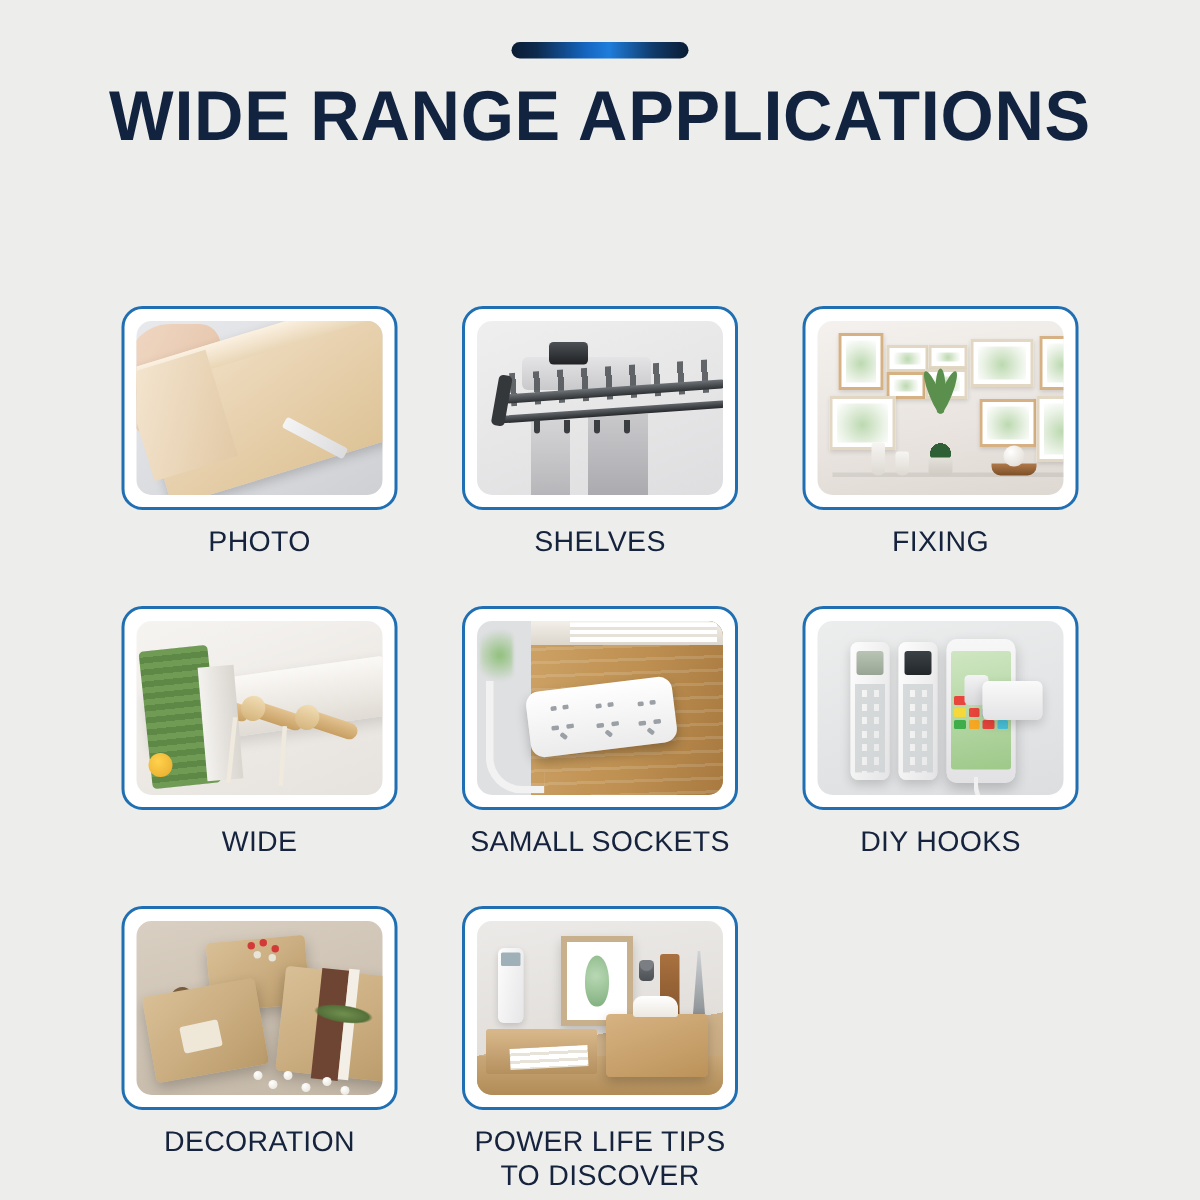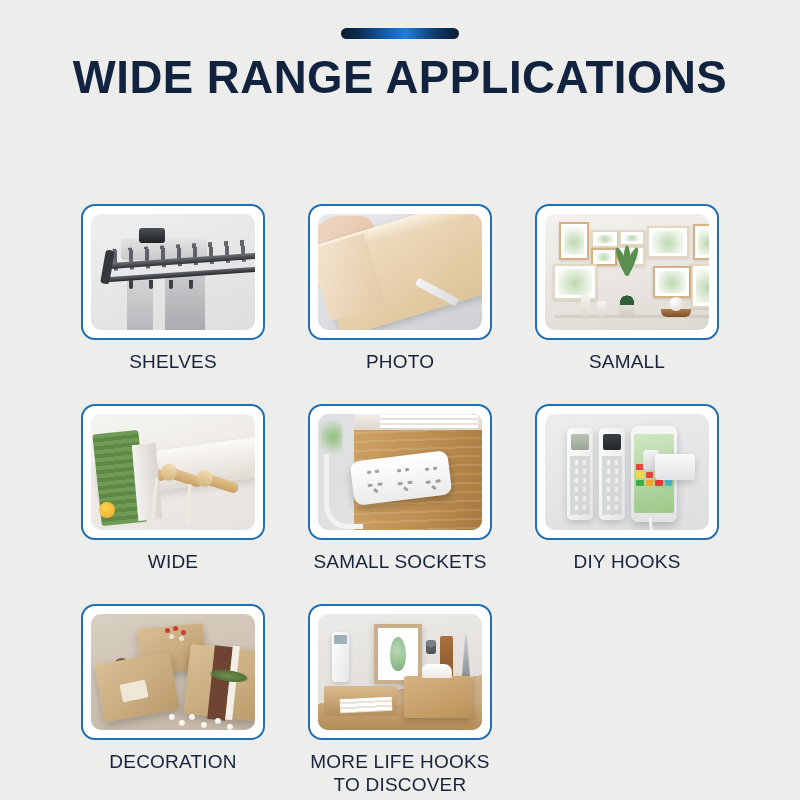--- a/index.html
+++ b/index.html
@@ -424,20 +424,32 @@
 </head>
 <body>
 
 <div class="page">
 
   <div class="accent-bar"></div>
 
   <h1 class="title">WIDE RANGE APPLICATIONS</h1>
 
   <div class="grid">
+
+    <div class="cell">
+      <div class="card">
+        <div class="photo p1">
+          <span class="ph hand"></span>
+          <span class="ph frame"></span>
+          <span class="ph frame2"></span>
+          <span class="ph tape"></span>
+        </div>
+      </div>
+      <div class="caption">PHOTO</div>
+    </div>
 
     <div class="cell">
       <div class="card">
         <div class="photo p2">
           <span class="ph hangtowel2"></span>
           <span class="ph hangtowel"></span>
           <span class="ph towel"></span>
           <span class="ph slats"></span>
           <span class="ph bar"></span>
           <span class="ph bar2"></span>
@@ -447,32 +459,20 @@
           <span class="ph hook" style="left:58px"></span>
           <span class="ph hook" style="left:78px"></span>
           <span class="ph hook" style="left:98px"></span>
         </div>
       </div>
       <div class="caption">SHELVES</div>
     </div>
 
     <div class="cell">
       <div class="card">
-        <div class="photo p1">
-          <span class="ph hand"></span>
-          <span class="ph frame"></span>
-          <span class="ph frame2"></span>
-          <span class="ph tape"></span>
-        </div>
-      </div>
-      <div class="caption">PHOTO</div>
-    </div>
-
-    <div class="cell">
-      <div class="card">
         <div class="photo p3">
           <span class="fr wood" style="left:14px;top:8px;width:26px;height:34px">
               <i></i>
             </span>
           <span class="fr" style="left:46px;top:16px;width:24px;height:14px">
               <i></i>
             </span>
           <span class="fr" style="left:74px;top:16px;width:22px;height:12px">
               <i></i>
             </span>
@@ -503,21 +503,21 @@
             <i class="leaf" style="transform:translate(-50%,-88%) rotate(22deg)"></i>
           </span>
           <span class="ph shelf"></span>
           <span class="vase" style="left:36px"></span>
           <span class="vase" style="left:52px;height:16px"></span>
           <span class="ph plant"></span>
           <span class="ph bowl"></span>
           <span class="ph ball"></span>
         </div>
       </div>
-      <div class="caption">SAMALL</div>
+      <div class="caption">FIXING</div>
     </div>
 
     <div class="cell">
       <div class="card">
         <div class="photo p4">
           <span class="ph rail"></span>
           <span class="ph peg" style="left:40px;top:52px;transform:rotate(18deg)"></span>
           <span class="ph peg" style="left:76px;top:58px;transform:rotate(18deg)"></span>
           <span class="ph peg" style="left:112px;top:64px;transform:rotate(18deg)"></span>
           <span class="ph green"></span>
@@ -651,17 +651,17 @@
           <span class="ph keys"></span>
           <span class="ph plank"></span>
           <span class="ph tool"></span>
           <span class="ph tray"></span>
           <span class="ph papers"></span>
           <span class="ph tissue">
               <b></b>
             </span>
         </div>
       </div>
-      <div class="caption">MORE LIFE HOOKS TO DISCOVER</div>
+      <div class="caption">POWER LIFE TIPS TO DISCOVER</div>
     </div>
 
   </div>
 </div>
 
 </body></html>

